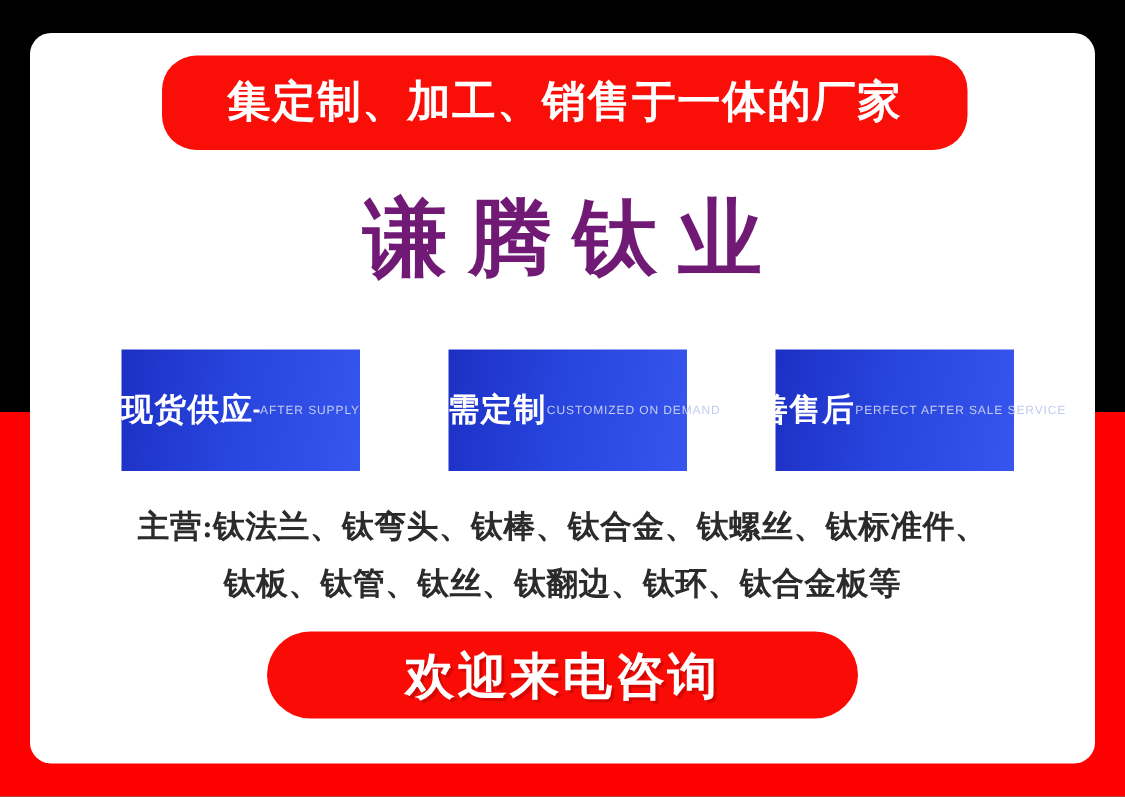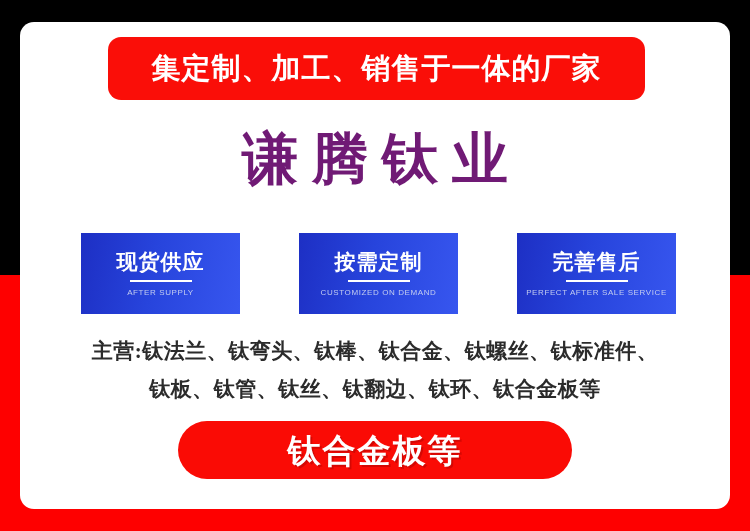--- a/index.html
+++ b/index.html
@@ -38,21 +38,21 @@
   }
 
   
   #slogan-banner {
     position: absolute;
     left: 88px;
     top: 15px;
     width: 537px;
     height: 63px;
     background: #fa0e08;
-    border-radius: 13px;
+    border-radius: 23px;
     display: flex;
     align-items: center;
     justify-content: center;
   }
   #slogan-text {
     color: #ffffff;
     font-size: 29px;
     font-weight: bold;
     letter-spacing: 1px;
     white-space: nowrap;
@@ -83,21 +83,21 @@
     width: 595px;
     height: 81px;
     display: flex;
     justify-content: space-between;
   }
   .feature-box {
     width: 159px;
     height: 81px;
     background: linear-gradient(100deg, #1d2fc4 0%, #2744dc 45%, #3756ef 100%);
     display: flex;
-    flex-direction: column;
+    flex-direction: row;
     align-items: center;
     justify-content: center;
     box-sizing: border-box;
   }
   .feature-cn {
     color: #ffffff;
     font-size: 21px;
     font-weight: bold;
     letter-spacing: 1px;
     line-height: 1;
@@ -193,17 +193,17 @@
       </div>
 
     </div>
 
     <div id="product-lines">
       <div class="product-line">主营:钛法兰、钛弯头、钛棒、钛合金、钛螺丝、钛标准件、</div>
       <div class="product-line">钛板、钛管、钛丝、钛翻边、钛环、钛合金板等</div>
     </div>
 
     <div id="cta-button">
-      <span id="cta-text">钛合金板等</span>
+      <span id="cta-text">欢迎来电咨询</span>
     </div>
 
   </div>
 </div>
 
 </body></html>

